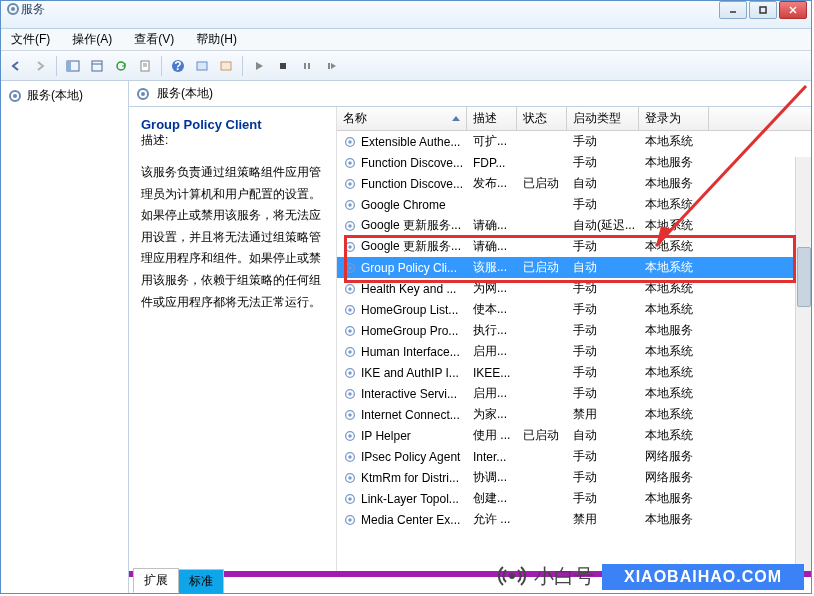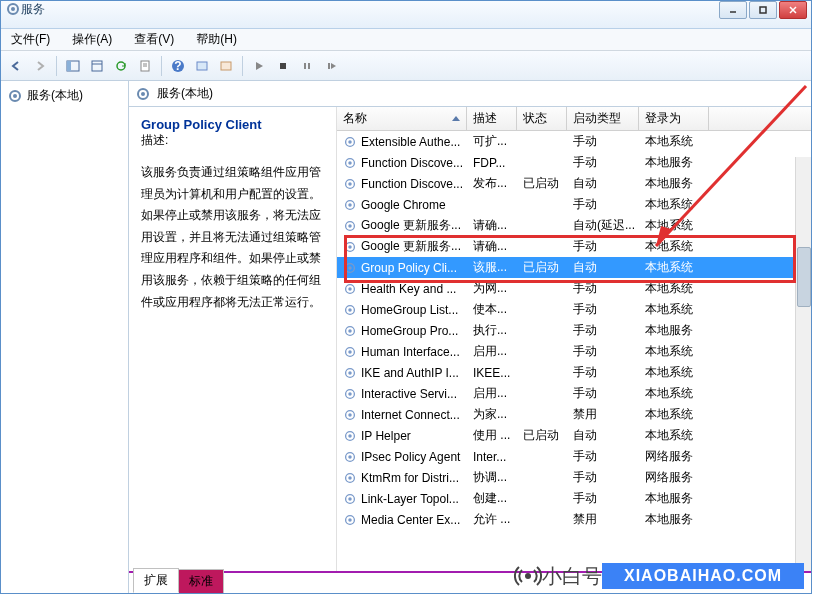--- a/index.html
+++ b/index.html
@@ -35,28 +35,28 @@
 .row{display:flex;height:21px;align-items:center;cursor:pointer}
 .row.selected{background:#3399ff;color:#fff}
 .row.selected .cell{color:#fff}
 .cell{padding:0 6px;overflow:hidden;white-space:nowrap;text-overflow:ellipsis;display:flex;align-items:center;gap:4px}
 .c-name{width:130px}
 .c-desc{width:50px}
 .c-status{width:50px}
 .c-start{width:72px}
 .c-logon{width:70px}
 .gearsvg{flex-shrink:0}
-.tabs{position:absolute;bottom:0;left:0;height:22px;display:flex;align-items:flex-end;padding-left:4px;background:#fff;border-top:2px solid #a21caf;width:100%}
-.tab{border:1px solid #c0c0c0;border-bottom:none;padding:3px 10px;background:#be185d;cursor:pointer;font-size:12px;margin-right:-1px}
+.tabs{position:absolute;bottom:0;left:0;height:22px;display:flex;align-items:flex-end;padding-left:4px;background:#fff;border-top:6px solid #a21caf;width:100%}
+.tab{border:1px solid #c0c0c0;border-bottom:none;padding:3px 10px;background:#0ea5e9;cursor:pointer;font-size:12px;margin-right:-1px}
 .tab.active{background:#fff;border-bottom:1px solid #fff;position:relative;z-index:1}
 .redbox{position:absolute;border:3px solid #e03030;pointer-events:none;z-index:10}
 .arrow{position:absolute;z-index:11;pointer-events:none}
 .scrollbar{position:absolute;right:0;top:50px;width:16px;height:440px;background:#f0f0f0;border-left:1px solid #d8d8d8}
 .scrollthumb{position:absolute;left:1px;width:14px;background:#c8d4e0;border:1px solid #a0b0c0;border-radius:2px}
-.watermark{position:absolute;bottom:6px;right:10px;display:flex;align-items:center;z-index:20}
+.watermark{position:absolute;bottom:6px;right:10px;display:flex;align-items:flex-end;gap:8px;z-index:20}
 .wm-icon{color:#444}
 .wm-text1{font-size:20px;color:#444;font-weight:300}
 .wm-text2{background:#3b82f6;color:#fff;padding:4px 22px;font-size:16px;font-weight:bold;letter-spacing:1px}
 </style>
 </head>
 <body>
 
 <div class="window">
   <div class="titlebar">
     <svg class="gear" viewBox="0 0 16 16">

